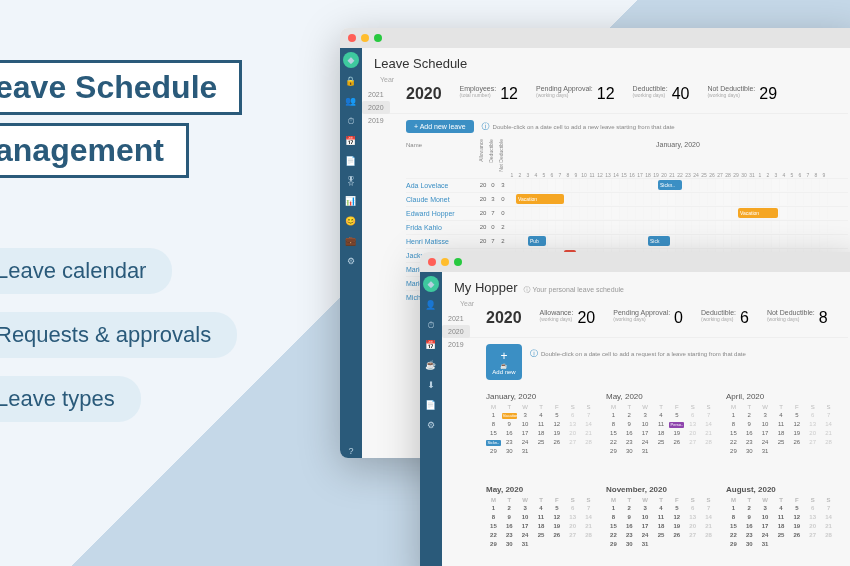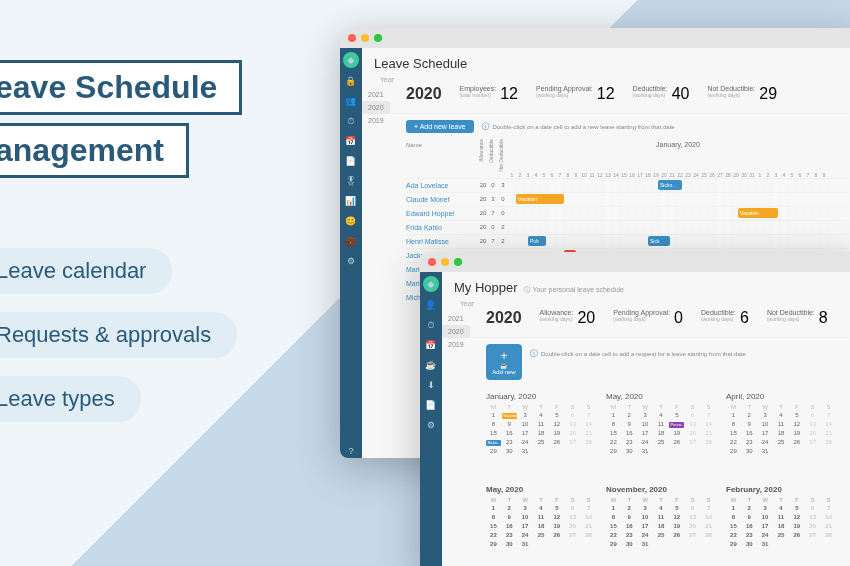--- a/index.html
+++ b/index.html
@@ -952,21 +952,21 @@
               <div class="c">25</div>
               <div class="c">26</div>
               <div class="c we">27</div>
               <div class="c we">28</div>
               <div class="c">29</div>
               <div class="c">30</div>
               <div class="c">31</div>
             </div>
           </div>
           <div class="mini-cal">
-            <div class="mc-title">February, 2020</div>
+            <div class="mc-title">August, 2020</div>
             <div class="mc-grid">
               <div class="h">M</div>
               <div class="h">T</div>
               <div class="h">W</div>
               <div class="h">T</div>
               <div class="h">F</div>
               <div class="h">S</div>
               <div class="h">S</div>
               <div class="c">1</div>
               <div class="c">2</div>

